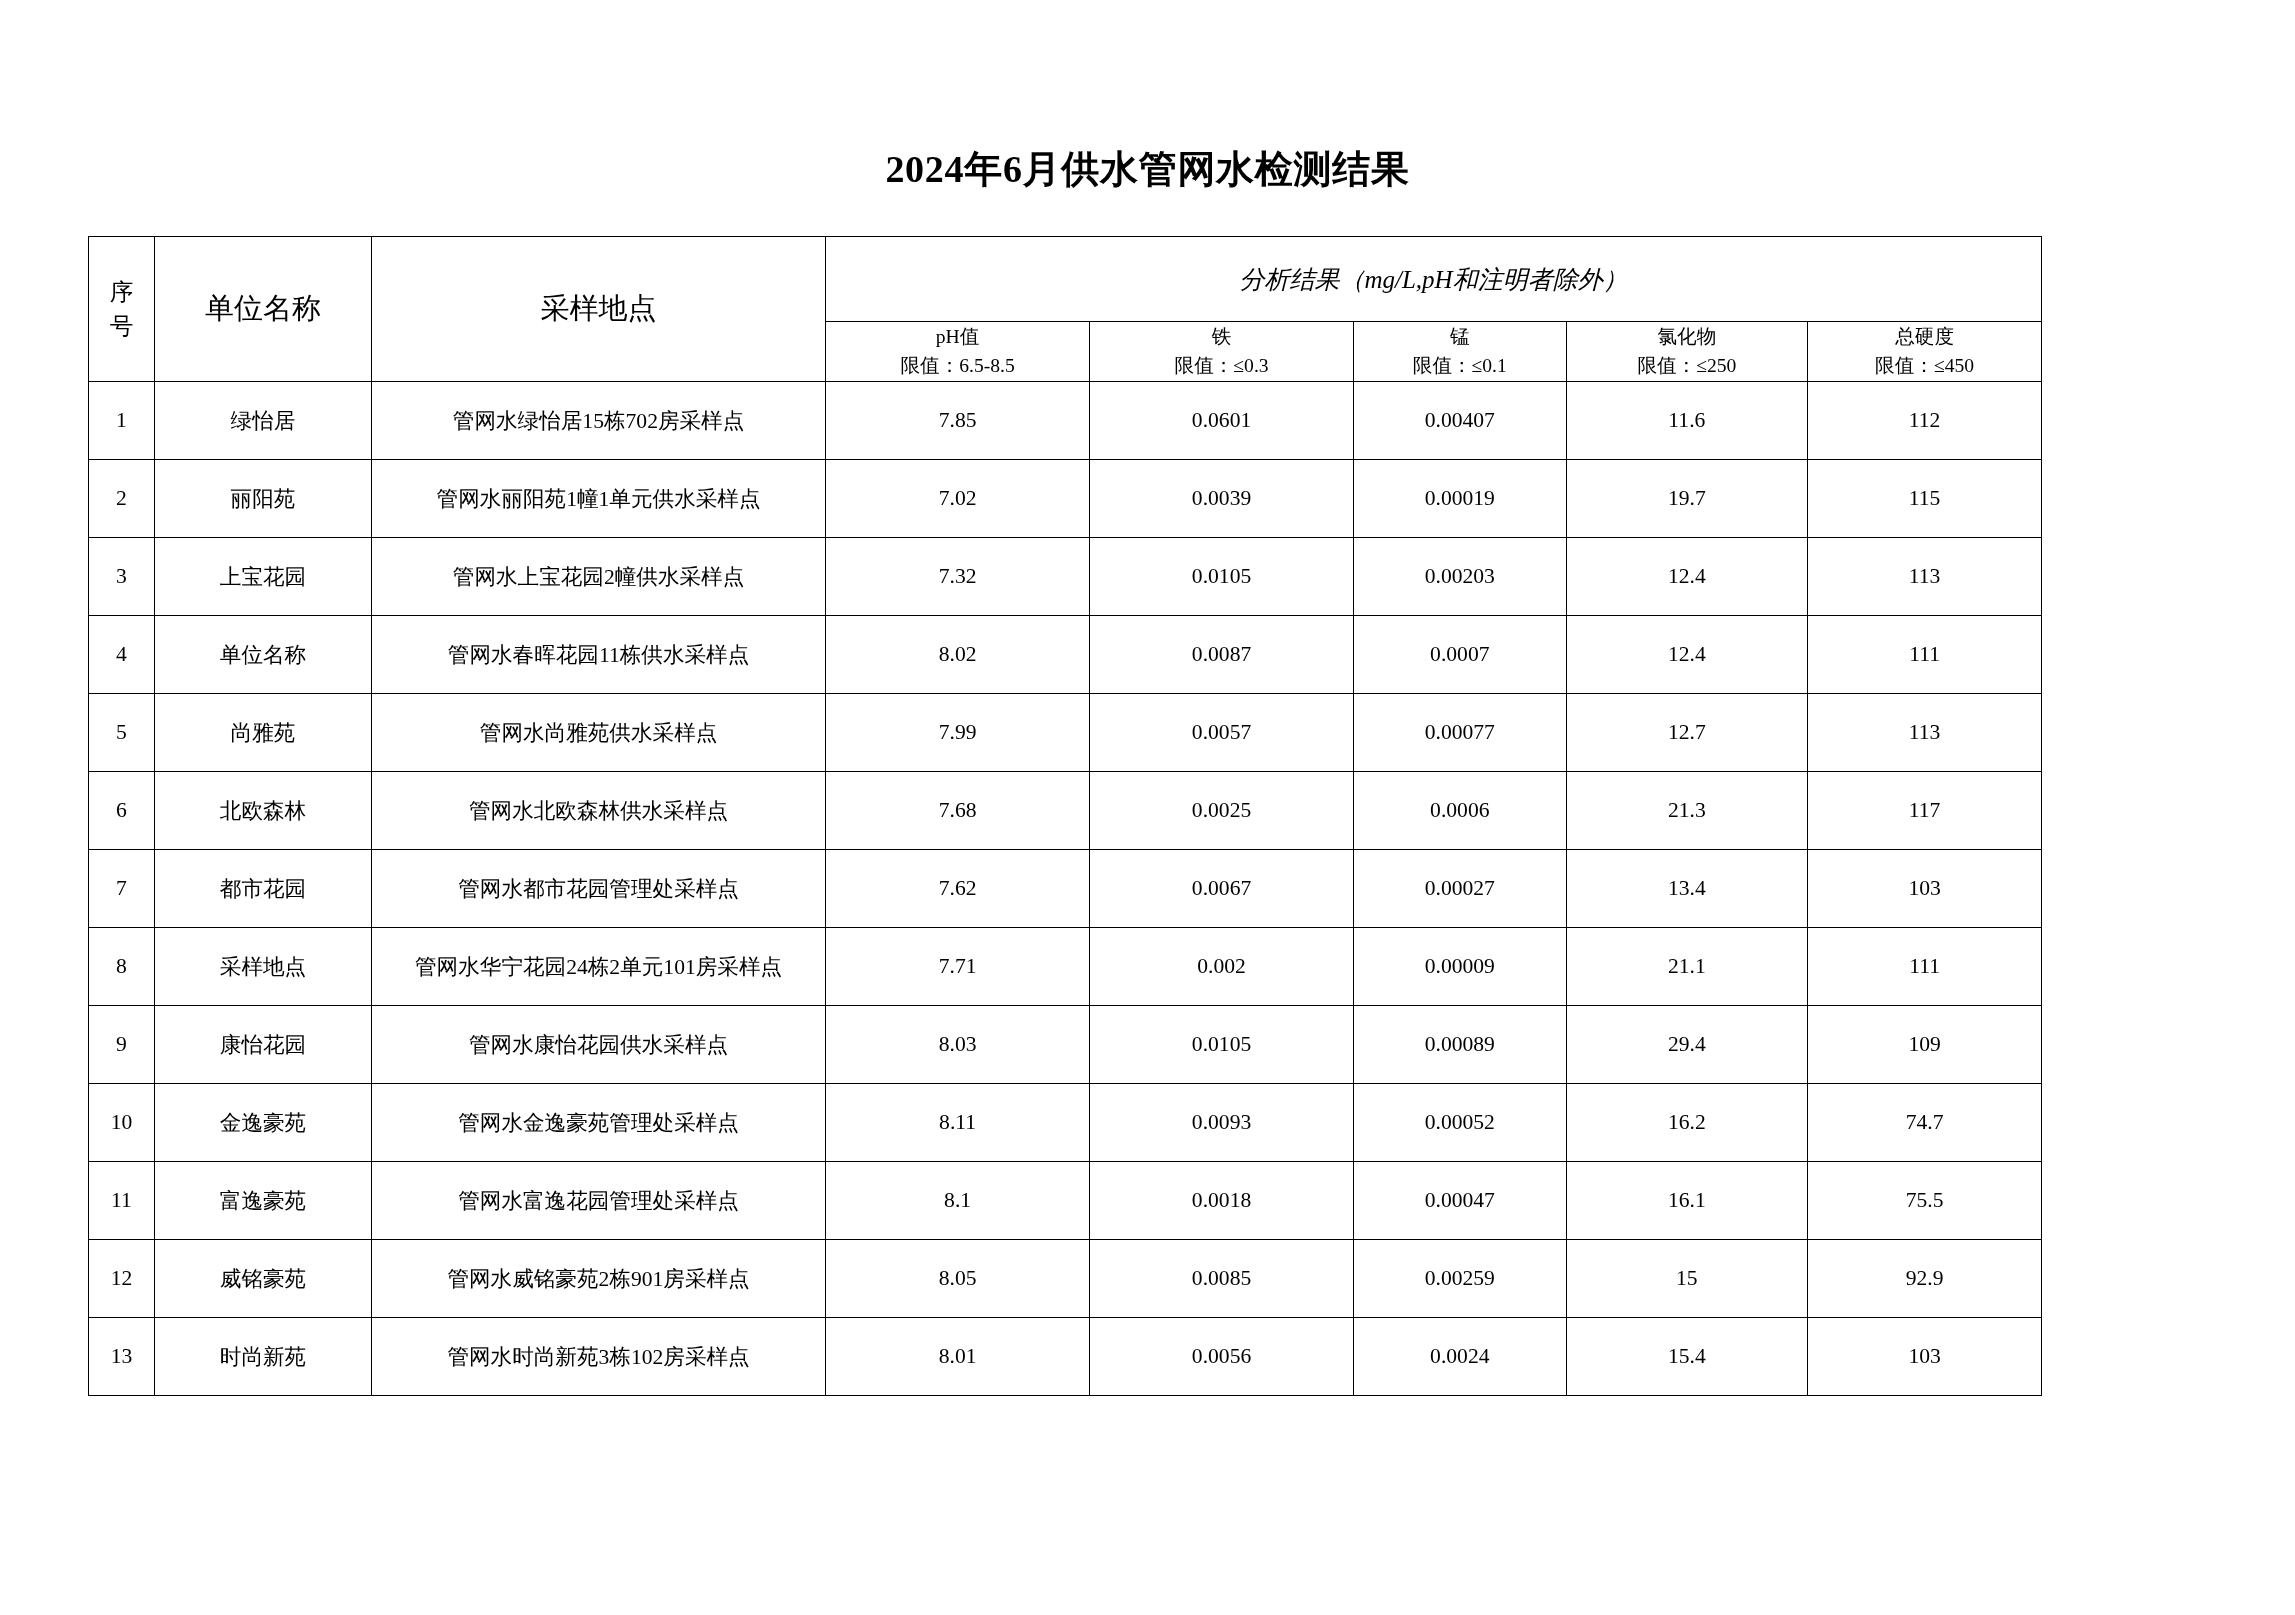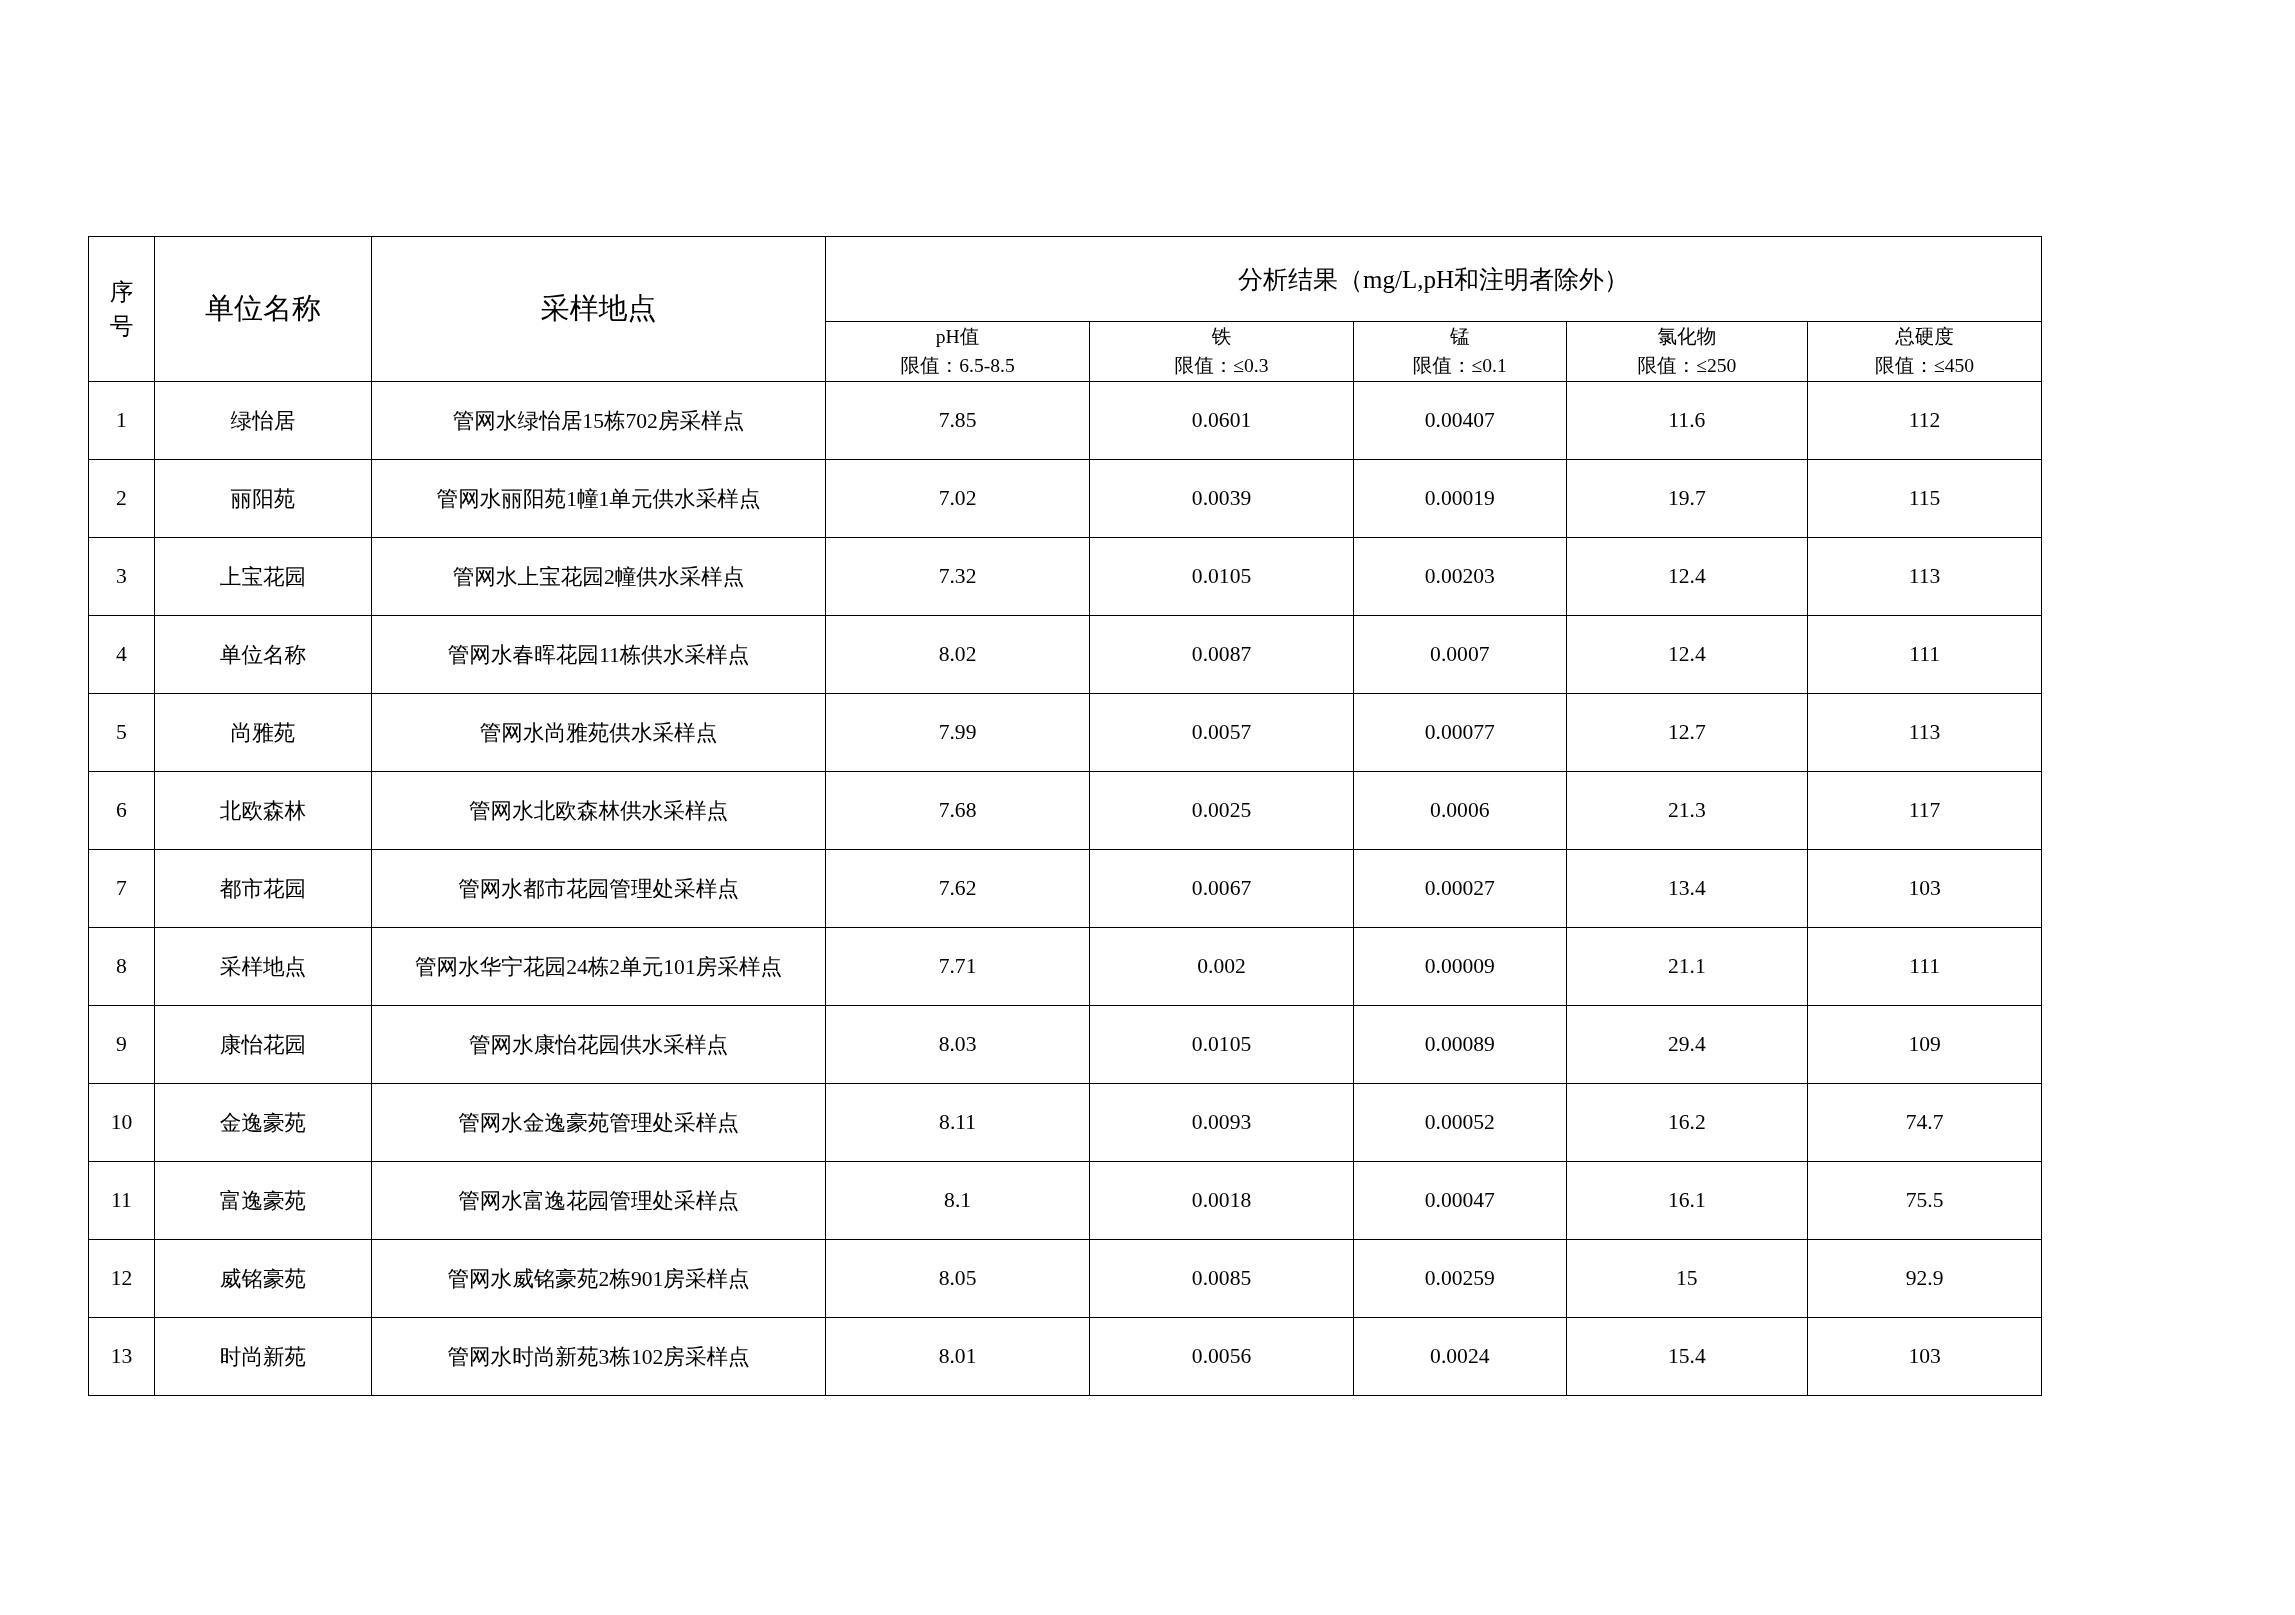--- a/index.html
+++ b/index.html
@@ -67,20 +67,21 @@
     height: 135px;
   }
   .th-idx .stack { display: block; }
   .th-text {
     font-size: 29px;
     height: 135px;
   }
   .th-group {
     font-size: 25px;
     height: 84px;
+    font-style: italic;
   }
   .th-sub {
     font-size: 19.6px;
     line-height: 1.5;
     height: 51px;
     padding: 3.9px 0;
     margin-top: 36px;
   }
   .th-sub .sub-name { display: block; }
   .th-sub .sub-limit { display: block; }
@@ -93,20 +94,21 @@
   td.c-idx   { font-size: 21px; }
   td.c-unit  { font-size: 22px; }
   td.c-site  { font-size: 22px; }
   td.c-num   { font-size: 21px; }
 </style>
 </head>
 <body>
 
 <div class="page">
 
+  <div class="doc-title">2024年6月供水管网水检测结果</div>
 
   <div class="table-wrap">
     <table class="result-table">
       <colgroup>
         <col class="col-idx">
         <col class="col-unit">
         <col class="col-site">
         <col class="col-ph">
         <col class="col-fe">
         <col class="col-mn">

